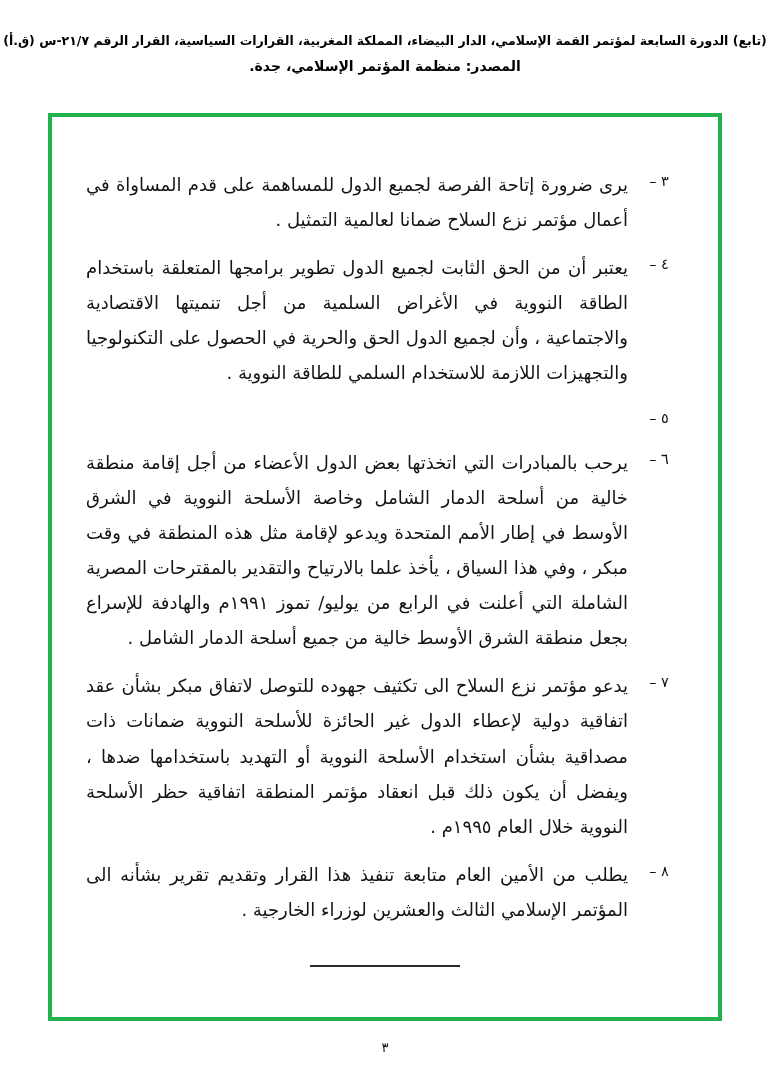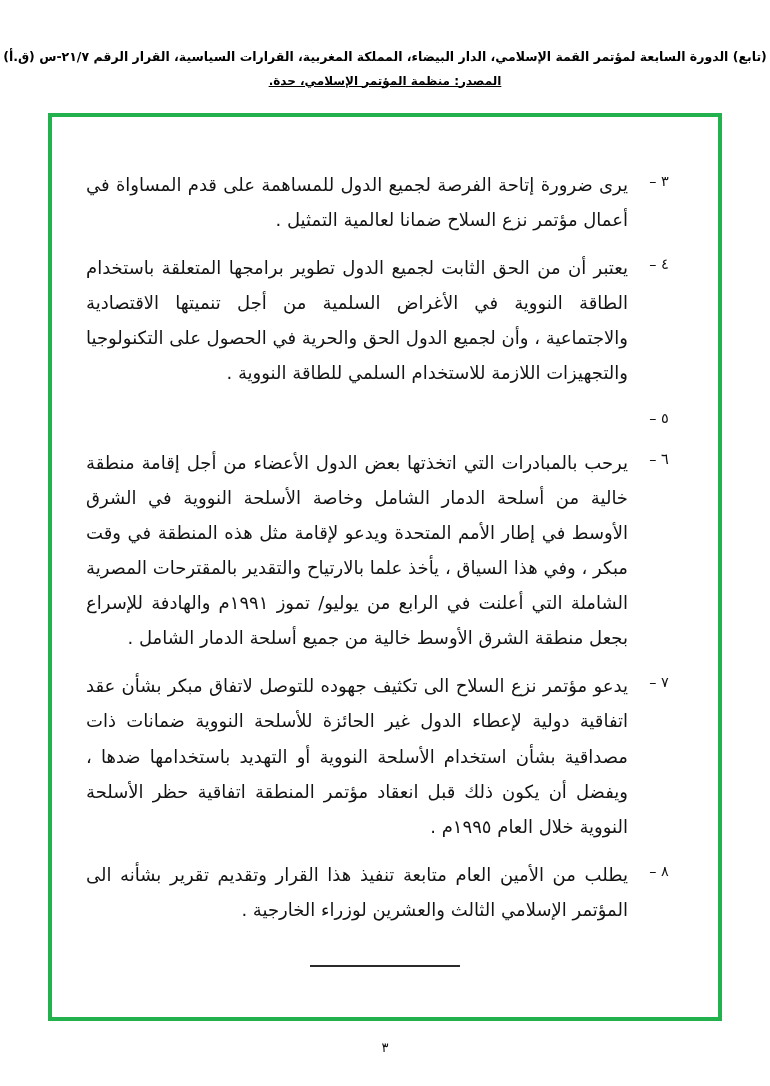--- a/index.html
+++ b/index.html
@@ -18,39 +18,38 @@
 
   .page {
     position: absolute;
     inset: 0;
     padding: 0;
   }
 
   
   .doc-header {
     position: absolute;
-    top: 48px;
+    top: 32px;
     left: 0;
     right: 0;
     text-align: center;
     direction: rtl;
   }
   .doc-header .title-line {
     font-size: 12.5px;
     font-weight: bold;
     color: #000;
     letter-spacing: 0;
     line-height: 1.4;
   }
   .doc-header .source-line {
     margin-top: 8px;
-    font-size: 12px;
+    font-size: 14px;
     font-weight: bold;
     color: #000;
-    text-decoration: underline;
   }
 
   
   .frame {
     position: absolute;
     top: 113px;
     left: 48px;
     width: 674px;
     height: 908px;
     border: 4px solid #22b14c;

